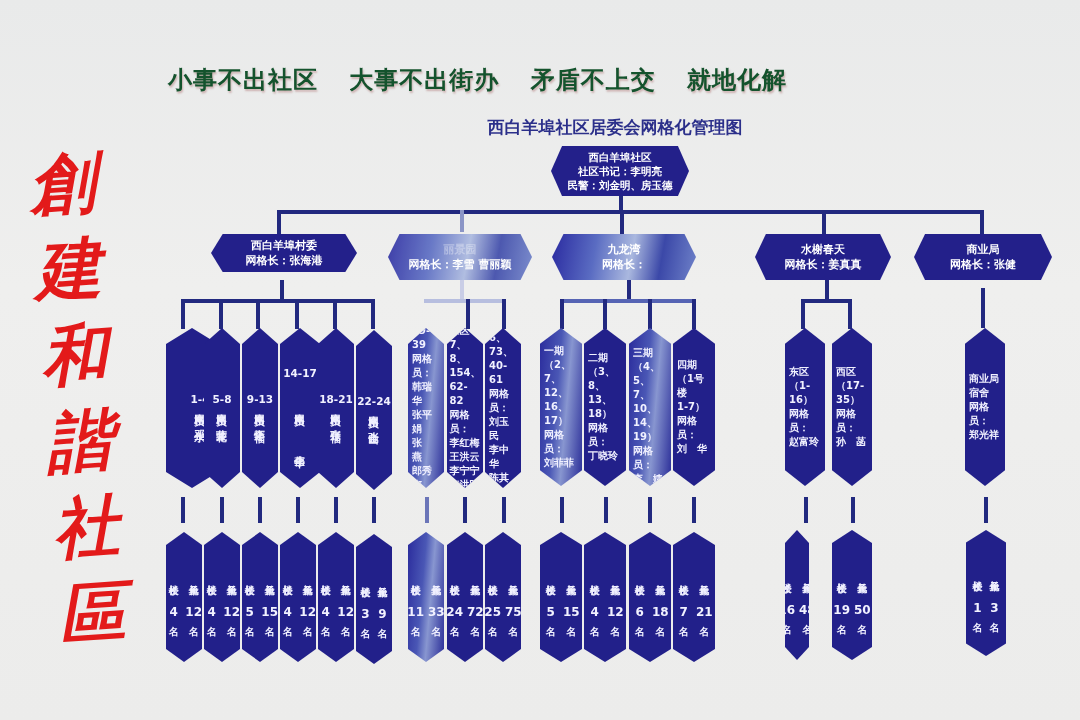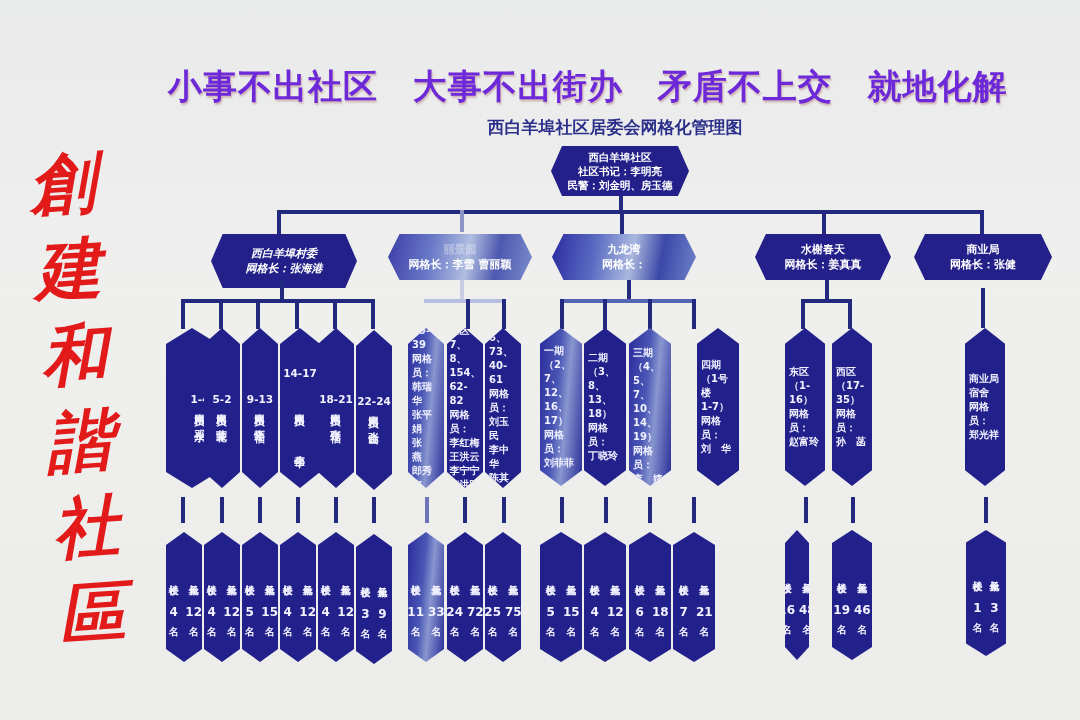--- a/index.html
+++ b/index.html
@@ -3,21 +3,21 @@
 <meta charset="utf-8">
 <style>
   html, body { margin:0; padding:0; }
   body {
     width:1080px; height:720px; overflow:hidden; position:relative;
     background: linear-gradient(180deg,#e9eaea 0%,#efefee 40%,#ececeb 100%);
     font-family: "DejaVu Sans", "Liberation Sans", sans-serif;
   }
   .slogan {
     position:absolute; left:168px; top:64px; width:890px; height:46px;
-    color:#6d28d9; font-weight:bold; font-size:34px; letter-spacing:1px;
+    color:#14532d; font-weight:bold; font-size:24px; letter-spacing:1px;
     white-space:nowrap; text-shadow: 1px 2px 2px rgba(120,0,0,0.25);
   }
   .slogan span { margin-right:22px; }
   .title {
     position:absolute; left:0; width:1080px; top:116px; text-align:center;
     padding-left:150px; box-sizing:border-box;
     color:#2b2f8a; font-weight:bold; font-size:17px;
   }
   .calli {
     position:absolute; left:22px; top:140px; width:110px;
@@ -79,21 +79,21 @@
 </div>
 
 <div class="line" style="left:619px;top:196px;width:4px;height:16px;"></div>
 <div class="line" style="left:277px;top:210px;width:707px;height:4px;"></div>
 <div class="line" style="left:277px;top:210px;width:4px;height:26px;"></div>
 <div class="line" style="left:460px;top:210px;width:4px;height:22px;background:#8b95c6;"></div>
 <div class="line" style="left:620px;top:210px;width:4px;height:26px;"></div>
 <div class="line" style="left:822px;top:210px;width:4px;height:26px;"></div>
 <div class="line" style="left:980px;top:210px;width:4px;height:26px;"></div>
 
-<div class="hex" style="left:211px;top:234px;width:146px;height:54px;font-style:italic;">
+<div class="hex" style="left:211px;top:234px;width:146px;height:38px;">
   <div>西白羊埠村委</div>
   <div>网格长：张海港</div>
 </div>
 <div class="hex glare" style="left:388px;top:234px;width:144px;height:46px;opacity:0.9;">
   <div style="opacity:0.35;">丽景园</div>
   <div>网格长：李雪 曹丽颖</div>
 </div>
 <div class="hex glare" style="left:552px;top:234px;width:144px;height:46px;">
   <div>九龙湾</div>
   <div>网格长：</div>
@@ -134,21 +134,21 @@
 <div class="line" style="left:848px;top:299px;width:4px;height:30px;"></div>
 
 <div class="line" style="left:981px;top:288px;width:4px;height:40px;"></div>
 
 <div class="vt" style="left:166px;top:328px;width:36px;height:160px;padding-left:16px;">
   <div>1-4</div>
   <div class="v">网格员：</div>
   <div class="v">邓永华</div>
 </div>
 <div class="vt" style="left:204px;top:328px;width:36px;height:160px;">
-  <div>5-2</div>
+  <div>5-8</div>
   <div class="v">网格员：</div>
   <div class="v">蒋荣花</div>
 </div>
 <div class="vt" style="left:242px;top:328px;width:36px;height:160px;">
   <div>9-13</div>
   <div class="v">网格员：</div>
   <div class="v">李怀福</div>
 </div>
 <div class="vt" style="left:280px;top:328px;width:40px;height:160px;gap:26px;">
   <div>14-17</div>
@@ -231,21 +231,21 @@
 <div class="vt glare" style="left:629px;top:328px;width:42px;height:158px;justify-content:flex-end;">
   <div class="blk">
     <div>三期</div>
     <div>（4、5、</div>
     <div>7、10、</div>
     <div>14、19）</div>
     <div>网格员：</div>
     <div>李　婕</div>
   </div>
 </div>
-<div class="vt" style="left:673px;top:328px;width:42px;height:158px;margin-left:24px;">
+<div class="vt" style="left:673px;top:328px;width:42px;height:158px;">
   <div class="blk">
     <div>四期</div>
     <div>（1号楼</div>
     <div>1-7）</div>
     <div>网格员：</div>
     <div>刘　华</div>
   </div>
 </div>
 
 <div class="vt" style="left:785px;top:328px;width:40px;height:158px;">
@@ -432,21 +432,21 @@
     <div class="num">48</div>
     <div class="unit">名</div>
     <div class="unit">名</div>
   </div>
 </div>
 <div class="vt" style="left:832px;top:530px;width:40px;height:130px;">
   <div class="cnt">
     <div class="lab">楼长</div>
     <div class="lab">单元长</div>
     <div class="num">19</div>
-    <div class="num">46</div>
+    <div class="num">50</div>
     <div class="unit">名</div>
     <div class="unit">名</div>
   </div>
 </div>
 
 <div class="vt" style="left:966px;top:530px;width:40px;height:126px;">
   <div class="cnt">
     <div class="lab">楼长</div>
     <div class="lab">单元长</div>
     <div class="num">1</div>

